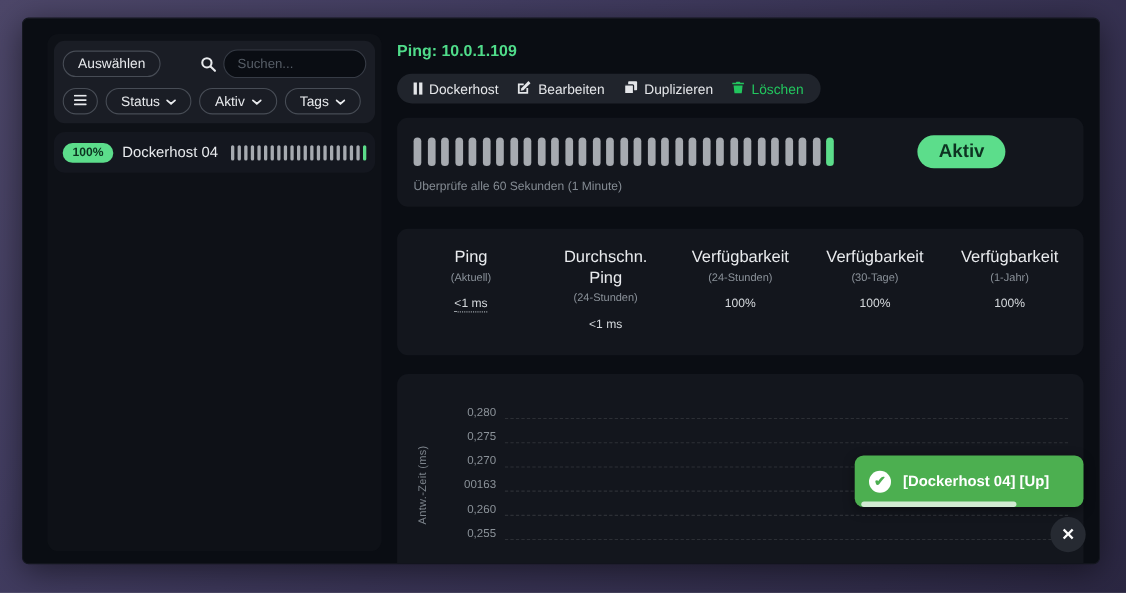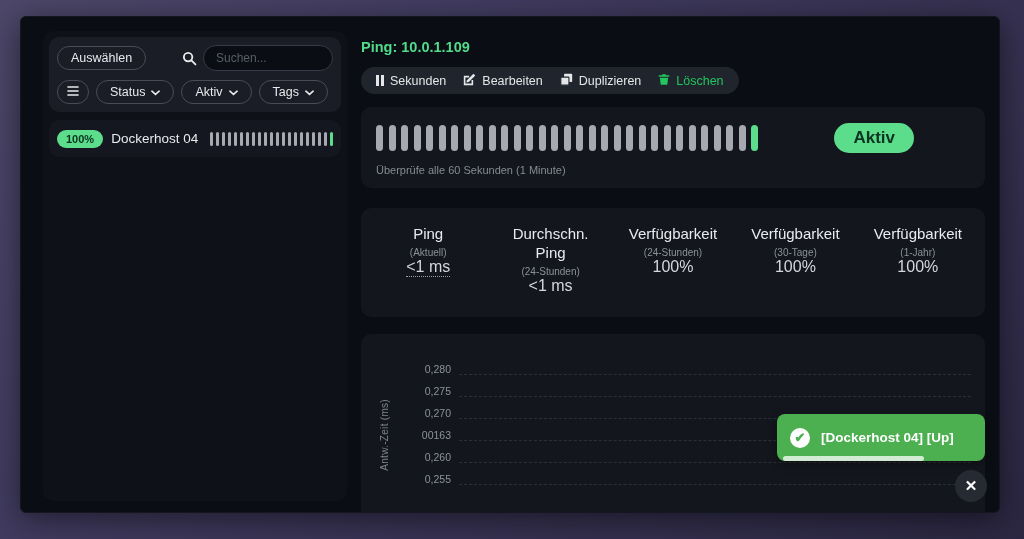--- a/index.html
+++ b/index.html
@@ -83,21 +83,21 @@
     background:#5cdd8b; color:#0d3321; font-weight:bold; font-size:17px;
     padding:5px 19px; border-radius:999px;
   }
   .interval-text { margin-top:11px; font-size:11px; color:#848b93; }
   
   .stats-card { margin-top:20px; padding:17px 6px 22px 6px; display:flex; }
   .stat-col { flex:1; text-align:center; }
   .stat-title { font-size:15px; font-weight:500; color:#e9ebee; line-height:1.25; }
   .stat-title.narrow { max-width:92px; margin:0 auto; }
   .stat-sub { margin-top:3px; font-size:10px; color:#8a9199; }
-  .stat-value { margin-top:0; font-size:16px; color:#d4d8dc; }
+  .stat-value { margin-top:12px; font-size:11px; color:#d4d8dc; }
   .stat-value .dotted { border-bottom:1px dotted #9aa0a6; padding-bottom:1px; }
   
   .chart-card { margin-top:17px; padding:10px 14px 20px 10px; height:200px; position:relative; }
   .chart-header { text-align:right; padding-right:28px; }
   .period-select {
     display:inline-flex; align-items:center; gap:6px; color:#9aa1a8; font-size:11px;
     background:none; border:none; font-family:inherit; cursor:pointer;
   }
   .chart-body { margin-top:9px; position:relative; padding-left:46px; }
   .y-axis-label {
@@ -215,21 +215,21 @@
         </span>
     </div>
   </aside>
 
   <main class="main">
     <h1 class="page-title">Ping: 10.0.1.109</h1>
 
     <div class="action-bar">
       <button class="action-btn">
         <span class="icon-pause"></span>
-        <span>Sekunden</span>
+        <span>Dockerhost</span>
       </button>
       <button class="action-btn">
         <span>
           <svg width="13" height="13" viewBox="0 0 16 16" fill="currentColor">
             <path d="M12.8.9l2.3 2.3-7.9 7.9-3 .7.7-3L12.8.9z"></path>
             <path d="M1 3.5h6.5v2H3v7.5h7.5V8.5h2V15H1V3.5z"></path>
           </svg>
         </span>
         <span>Bearbeiten</span>
       </button>

